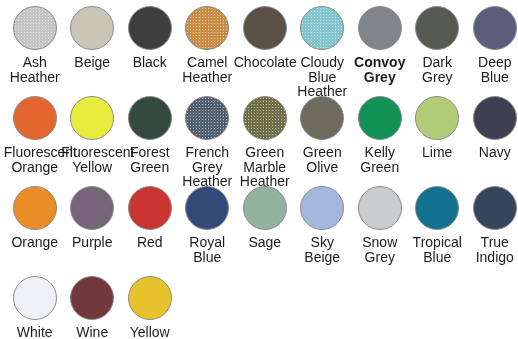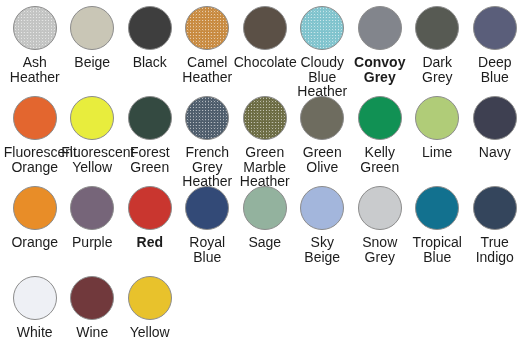--- a/index.html
+++ b/index.html
@@ -149,21 +149,21 @@
     <div class="swatch-cell">
       <div class="swatch-disc" style="background-color: rgb(232, 141, 40); border-color: rgb(140, 140, 140);"></div>
       <div class="swatch-label" style="color: rgb(28, 28, 28);">Orange</div>
     </div>
     <div class="swatch-cell">
       <div class="swatch-disc" style="background-color: rgb(118, 101, 121); border-color: rgb(140, 140, 140);"></div>
       <div class="swatch-label" style="color: rgb(28, 28, 28);">Purple</div>
     </div>
     <div class="swatch-cell">
       <div class="swatch-disc" style="background-color: rgb(201, 54, 47); border-color: rgb(140, 140, 140);"></div>
-      <div class="swatch-label" style="color: rgb(28, 28, 28); font-weight: bold;">Red</div>
+      <div class="swatch-label" style="color: rgb(28, 28, 28);">Red</div>
     </div>
     <div class="swatch-cell">
       <div class="swatch-disc" style="background-color: rgb(51, 74, 119); border-color: rgb(140, 140, 140);"></div>
       <div class="swatch-label" style="color: rgb(28, 28, 28);">Royal
 Blue</div>
     </div>
     <div class="swatch-cell">
       <div class="swatch-disc" style="background-color: rgb(147, 178, 158); border-color: rgb(140, 140, 140);"></div>
       <div class="swatch-label" style="color: rgb(28, 28, 28);">Sage</div>
     </div>

